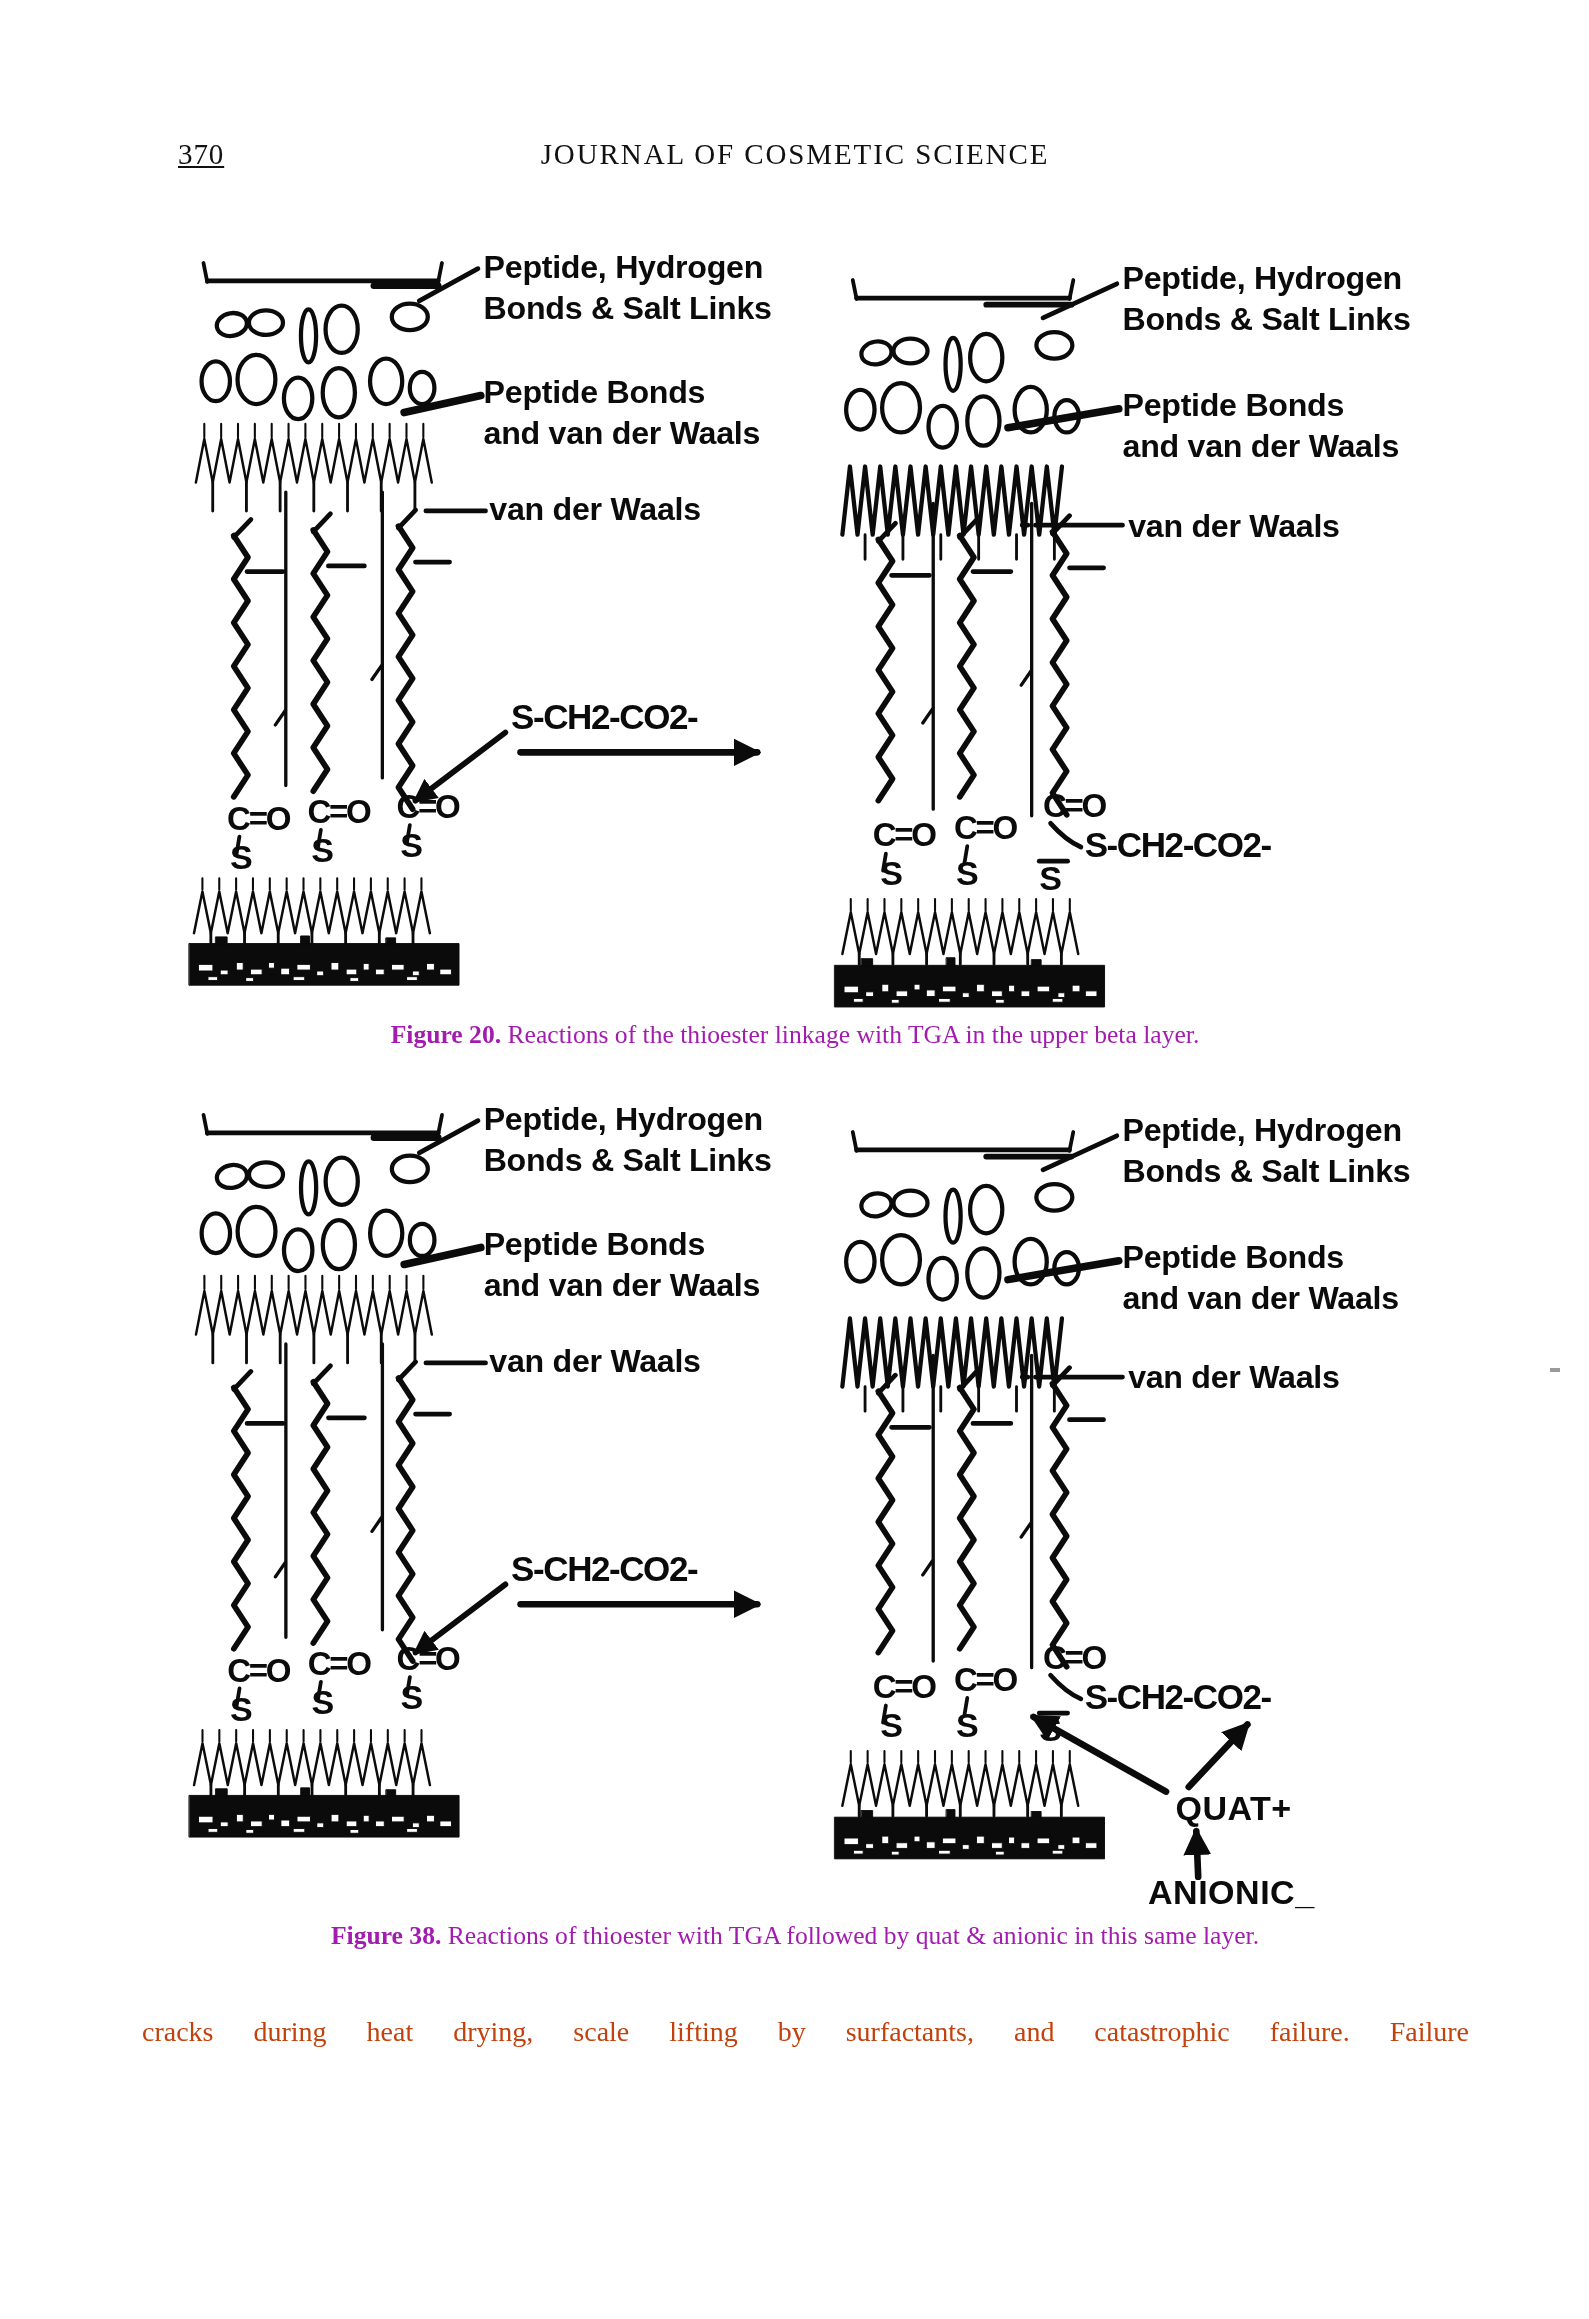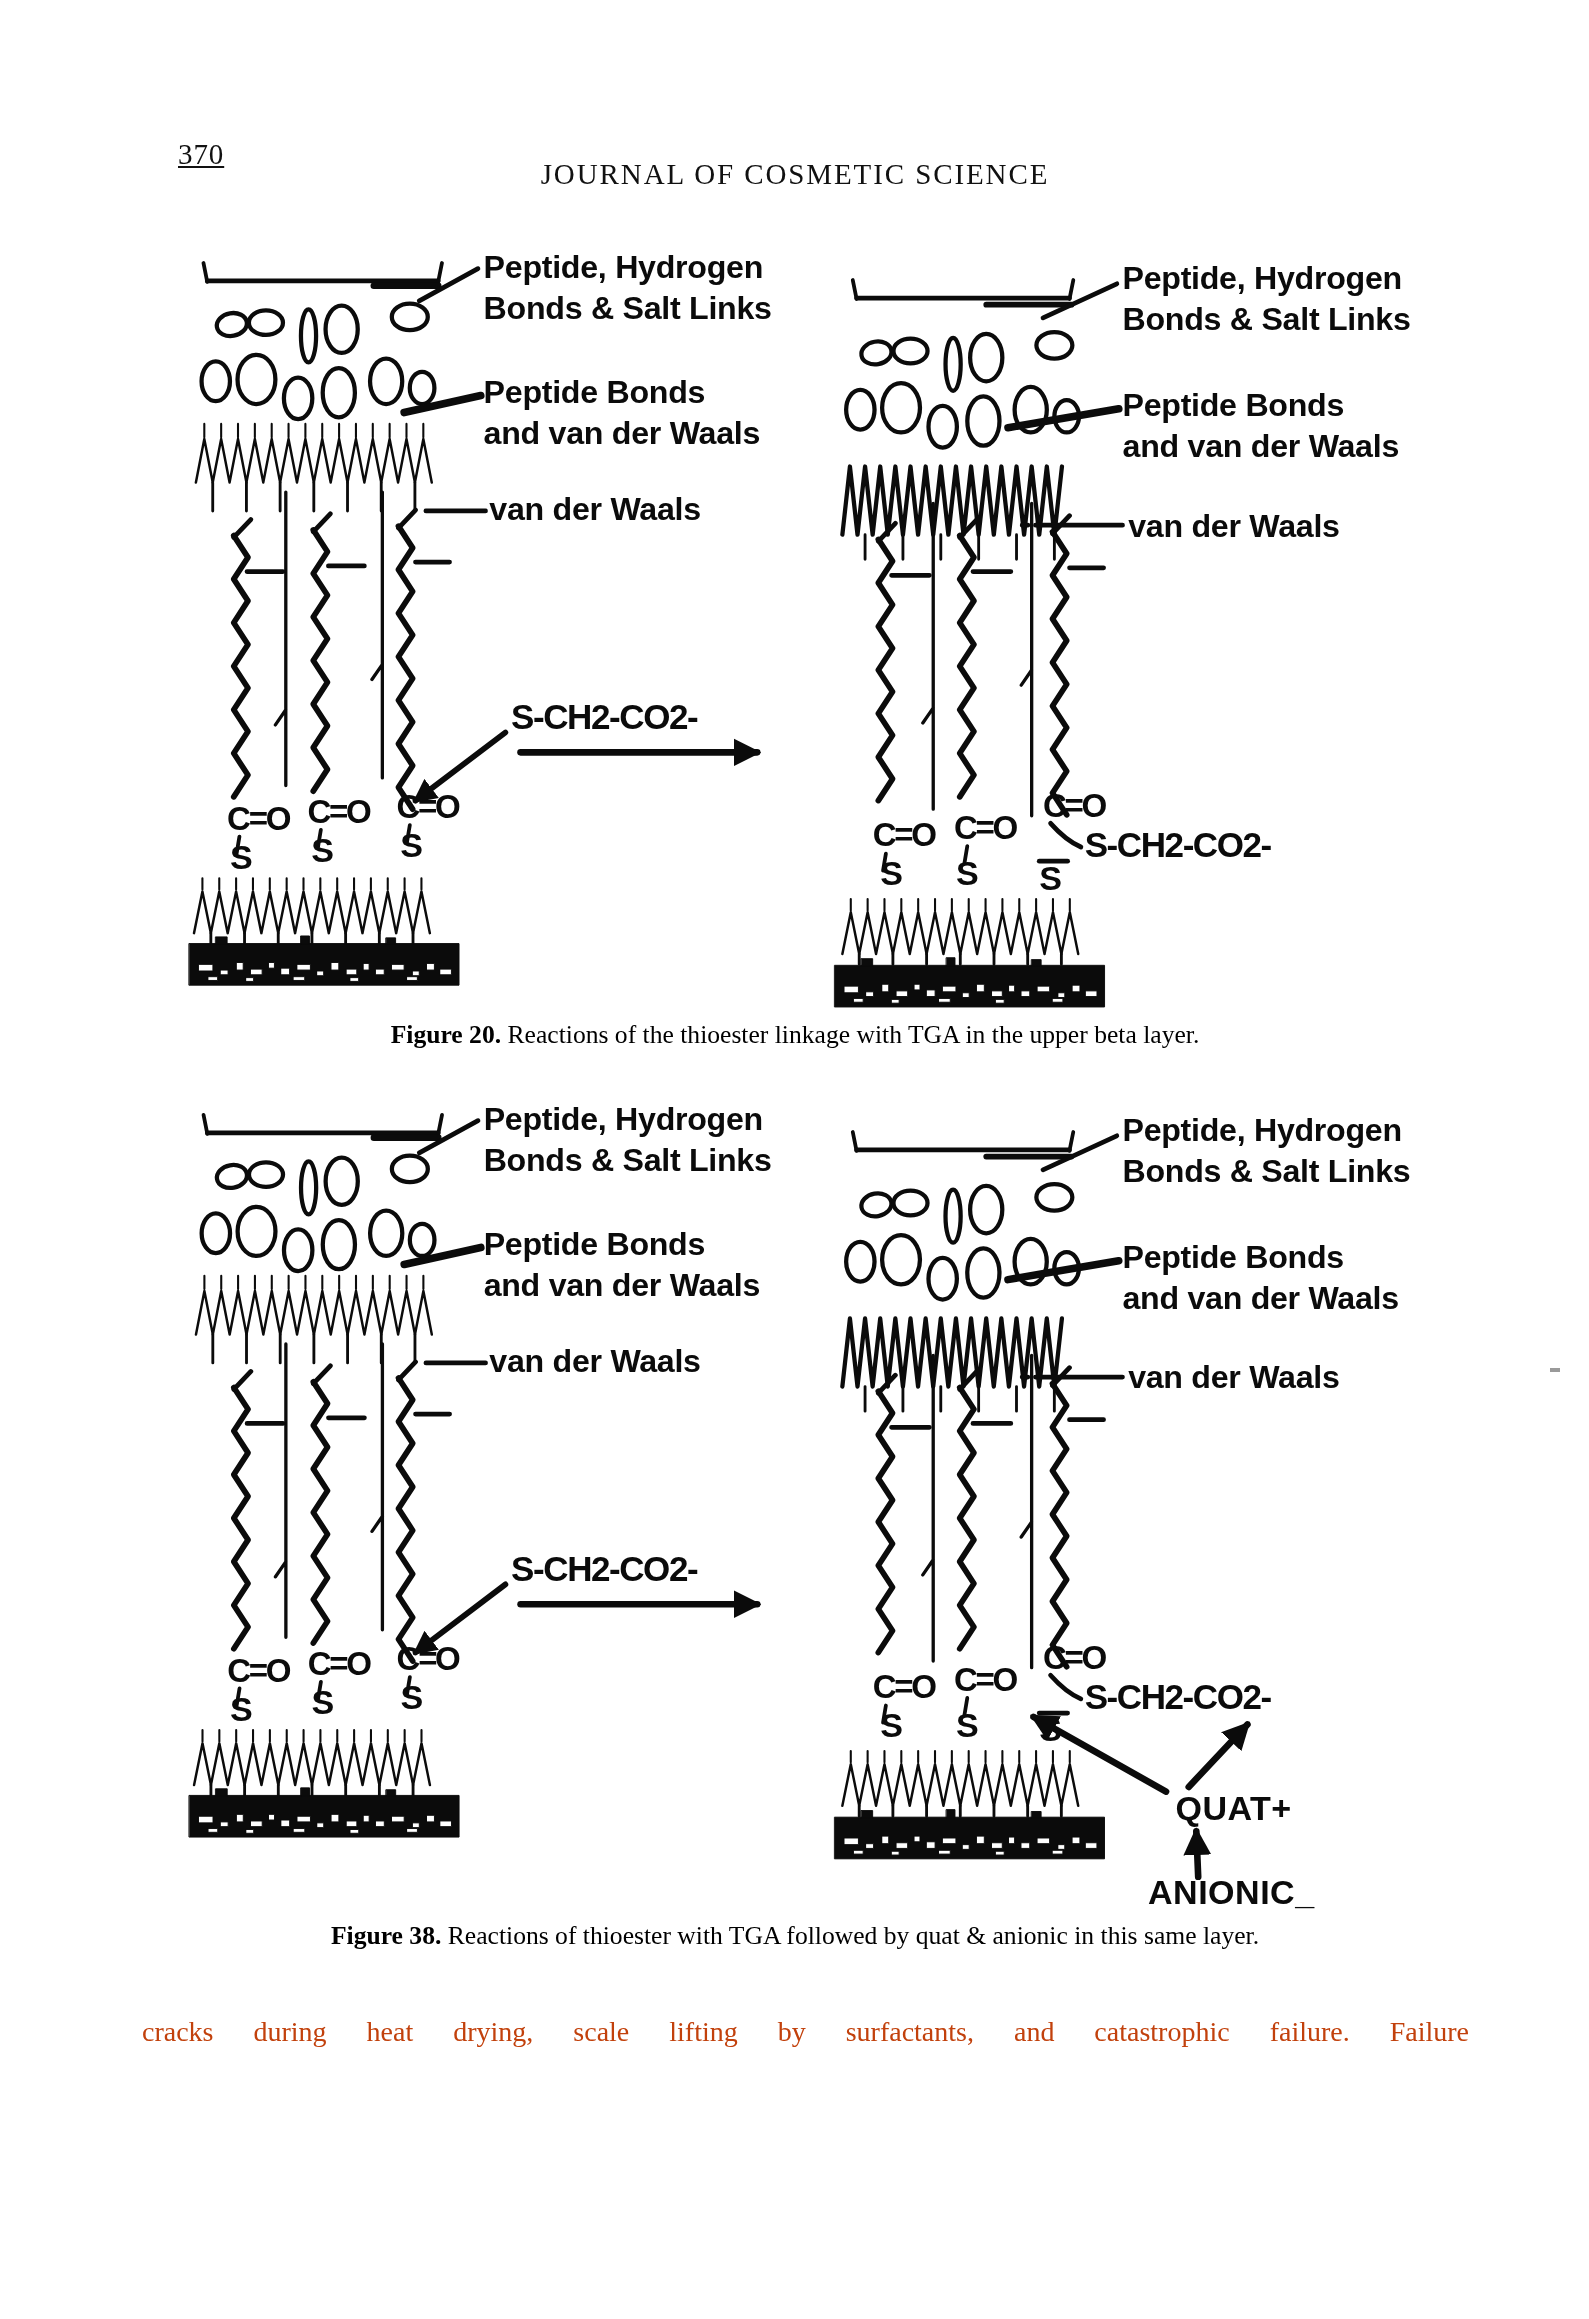--- a/index.html
+++ b/index.html
@@ -1,29 +1,29 @@
 <!DOCTYPE html>
 <html style="font-size:15px"><head>
 <meta charset="utf-8">
 <style>
   html,body{margin:0;padding:0;background:#e8e8e8;}
   .page{position:relative;width:1590px;height:2320px;background:#ffffff;overflow:hidden;
         font-family:"Liberation Serif",serif;color:#111;}
   .pagenum{position:absolute;left:178px;top:138px;font-size:29px;letter-spacing:0.9px;text-decoration:underline;}
   .jtitle{position:absolute;left:0;top:138px;width:100%;text-align:center;
-          font-size:29px;letter-spacing:1.9px;margin-top:20px;}
+          font-size:29px;letter-spacing:1.9px;}
   svg.fig{position:absolute;}
   .ln{stroke:#0b0b0b;fill:none;stroke-linecap:round;stroke-linejoin:round;}
   text{fill:#0b0b0b;}
   .lbl{font-family:"Liberation Sans",sans-serif;font-weight:600;font-size:34px;letter-spacing:-0.3px;}
   .chem{font-family:"Liberation Sans",sans-serif;font-weight:700;font-size:35px;letter-spacing:-2.5px;}
   .sgl{font-family:"Liberation Sans",sans-serif;font-weight:700;font-size:36px;}
   .schem{font-family:"Liberation Sans",sans-serif;font-weight:700;font-size:37px;letter-spacing:-1.5px;}
   .heavy{font-family:"Liberation Sans",sans-serif;font-weight:800;font-size:36px;letter-spacing:0.5px;}
-  .cap{position:absolute;left:0;width:100%;text-align:center;font-size:25.6px;color:#000000;font-family:Liberation Serif, serif;}
+  .cap{position:absolute;left:0;width:100%;text-align:center;font-size:25.6px;color:#a21caf;font-family:Liberation Serif, serif;}
   .cap .capb{font-weight:700;}
   .bodytext{position:absolute;left:142px;top:2006px;width:1327px;font-size:28px;
             line-height:51px;color:#c2410c;}
   .jline{text-align:justify;text-align-last:justify;}
   .artifact{position:absolute;left:1550px;top:1368px;width:9.5px;height:3.8px;background:#9a9a9a;}
 </style>
 </head>
 <body>
 
 <div class="page">

